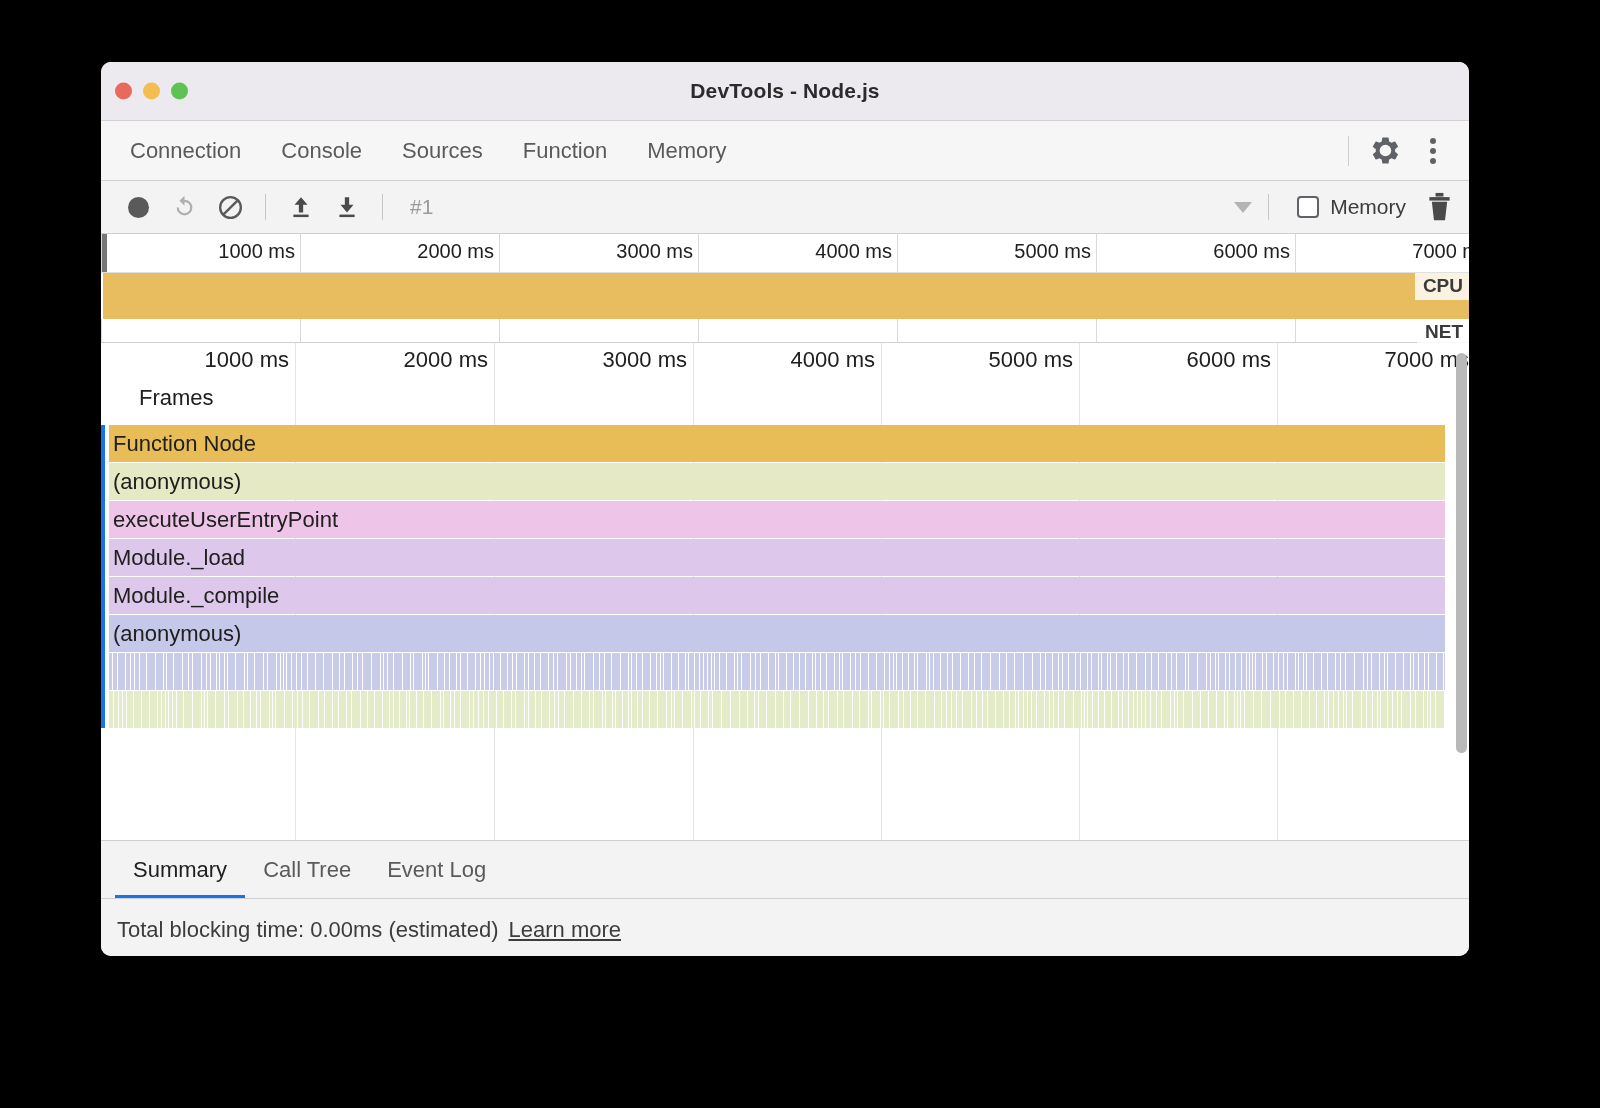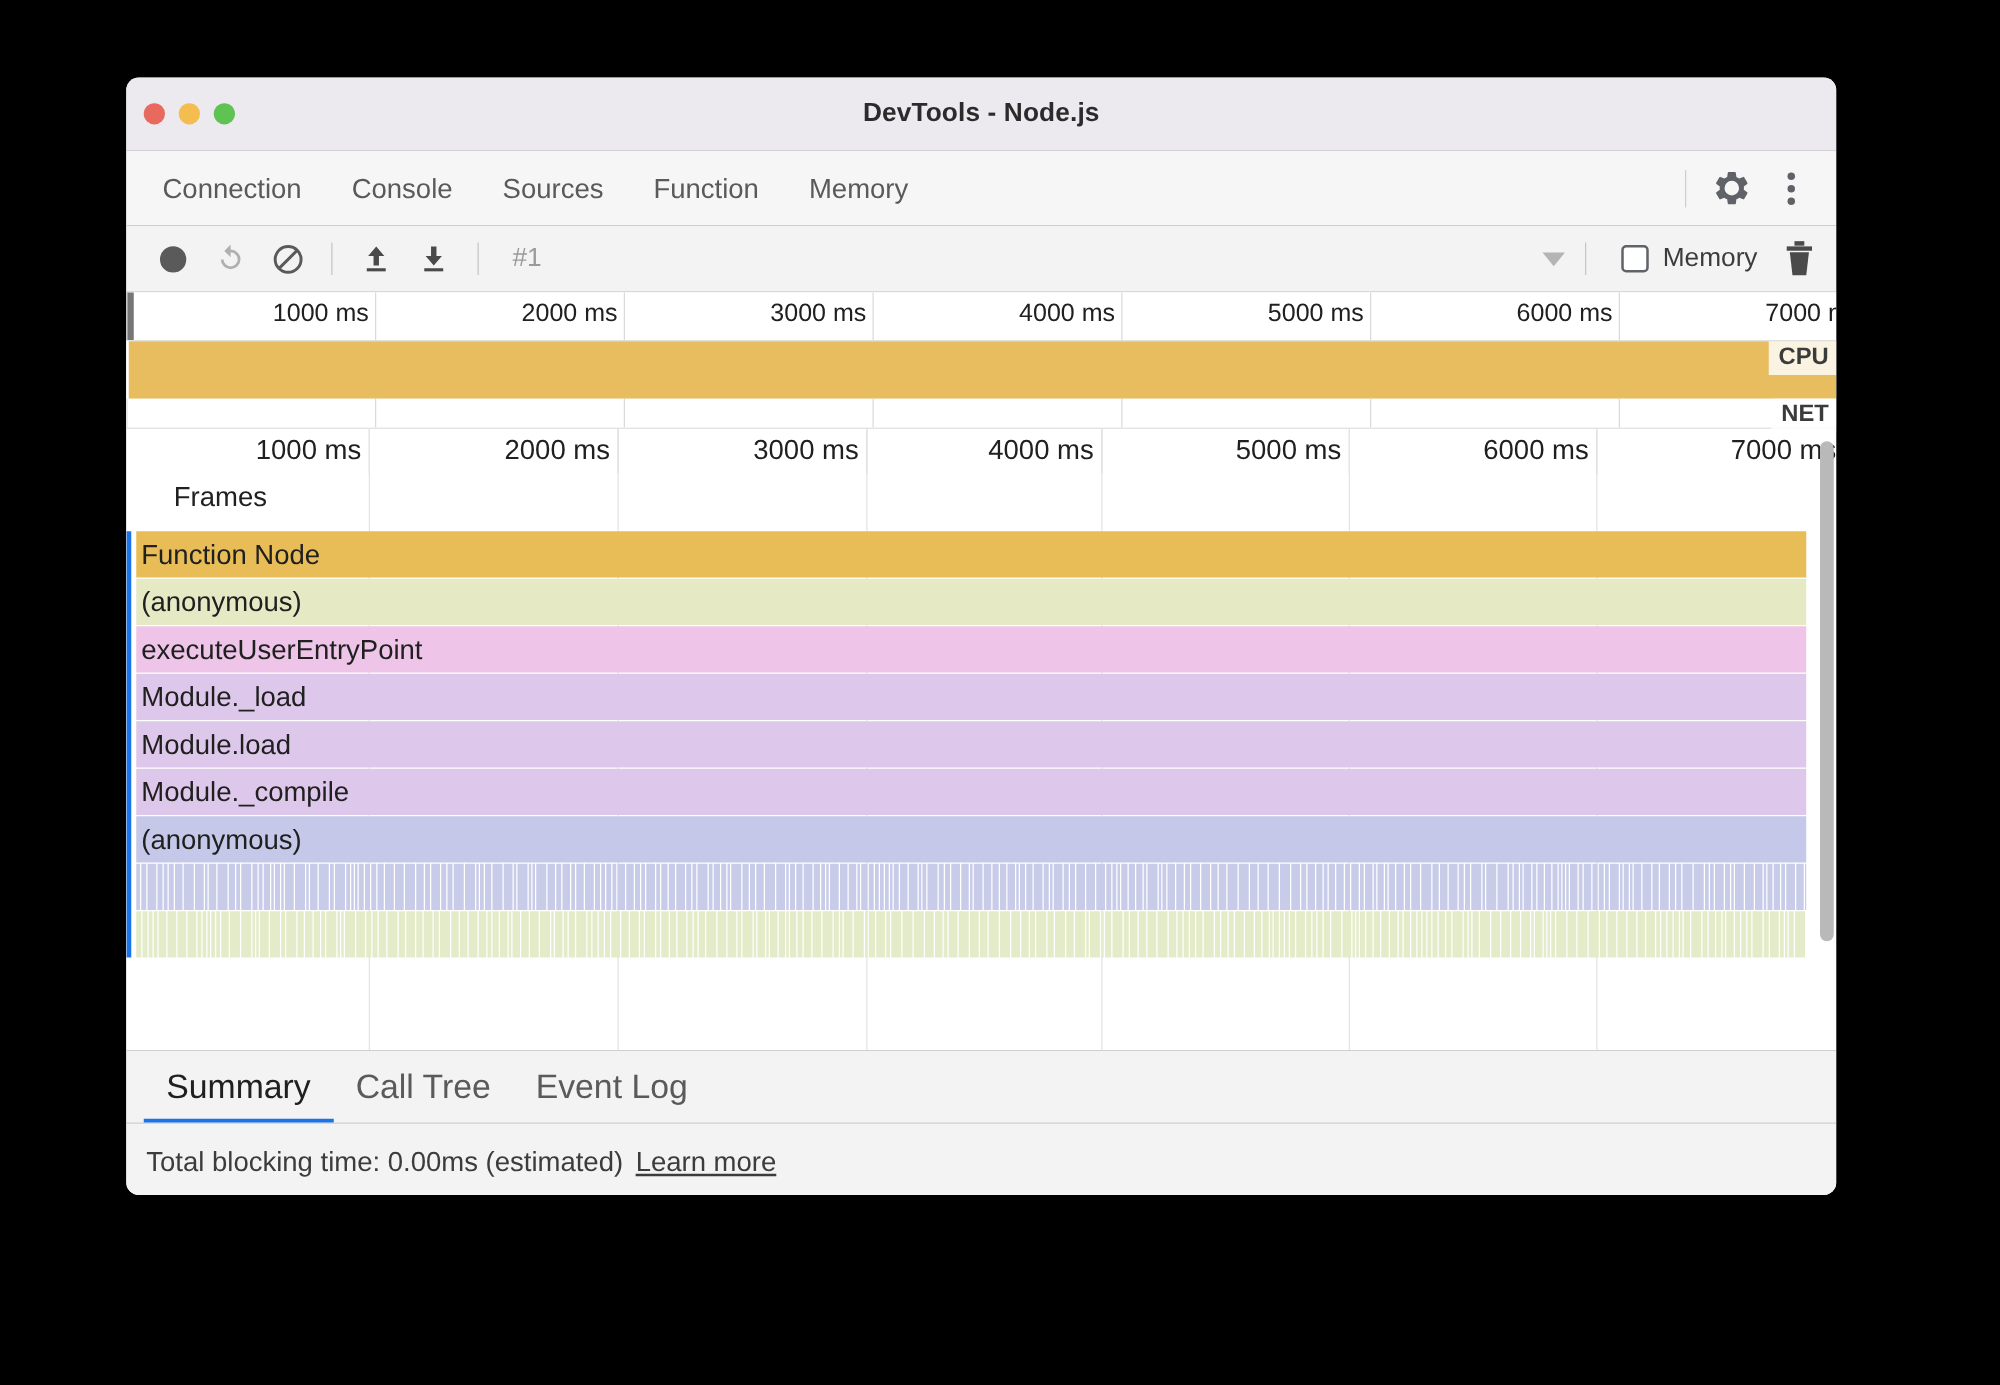--- a/index.html
+++ b/index.html
@@ -373,21 +373,21 @@
     display: flex;
     align-items: stretch;
     padding-left: 14px;
     box-sizing: border-box;
   }
   .btab {
     position: relative;
     display: flex;
     align-items: center;
     padding: 16px 18px;
-    font-size: 27px;
+    font-size: 22px;
     color: #5a5a5a;
     white-space: nowrap;
   }
   .btab.active { color: #202020; }
   .btab.active::after {
     content: "";
     position: absolute;
     left: 0; right: 0; bottom: 0;
     height: 3px;
     background: #1a73e8;
@@ -602,25 +602,20 @@
           </div>
         </div>
         <div class="frow">
           <div class="fbar" style="background:#eec4e8;">
             <span>executeUserEntryPoint</span>
           </div>
         </div>
         <div class="frow">
           <div class="fbar" style="background:#ddc7ea;">
             <span>Module._load</span>
-          </div>
-        </div>
-        <div class="frow">
-          <div class="fbar" style="background:#ddc7ea;">
-            <span>Module.load</span>
           </div>
         </div>
         <div class="frow">
           <div class="fbar" style="background:#ddc7ea;">
             <span>Module._compile</span>
           </div>
         </div>
         <div class="frow">
           <div class="fbar" style="background:#c5c8e8;">
             <span>(anonymous)</span>

